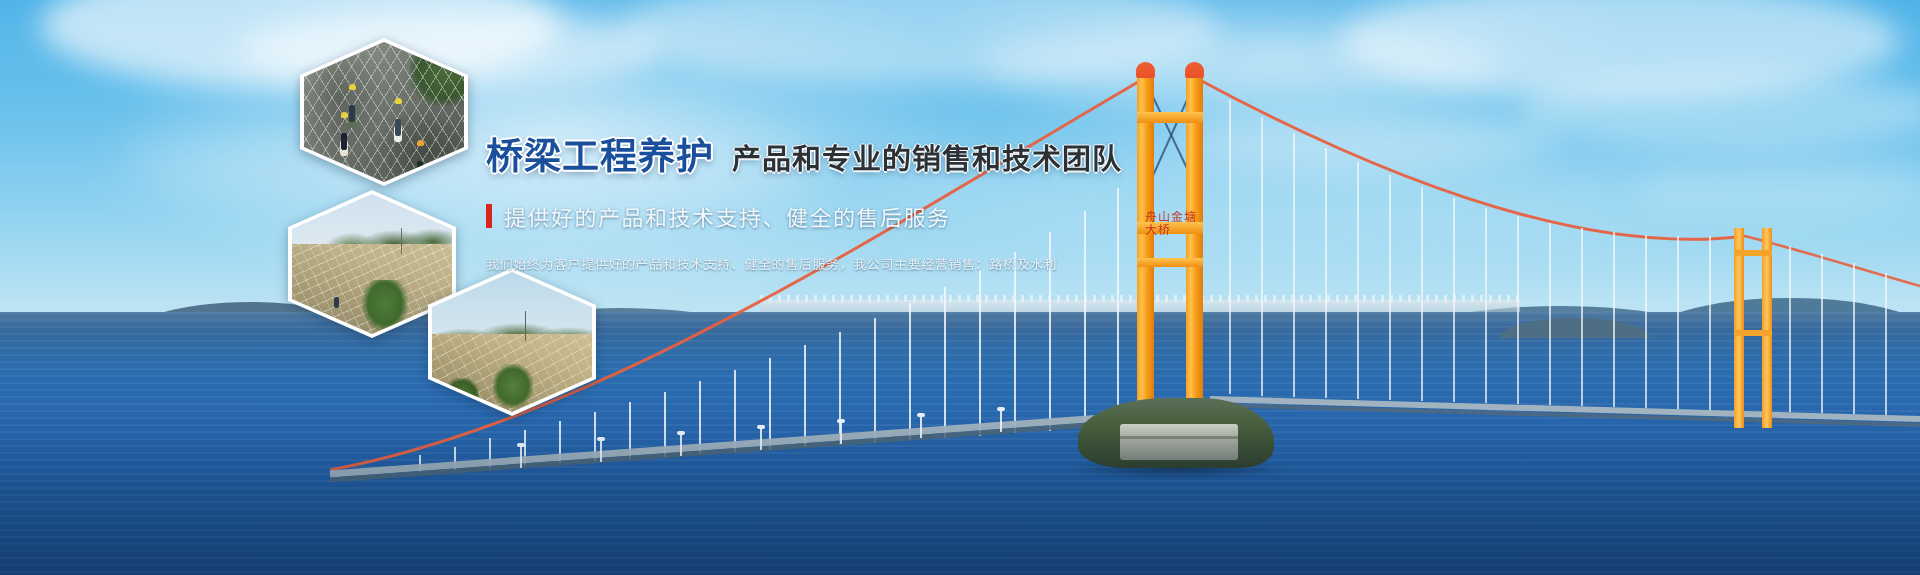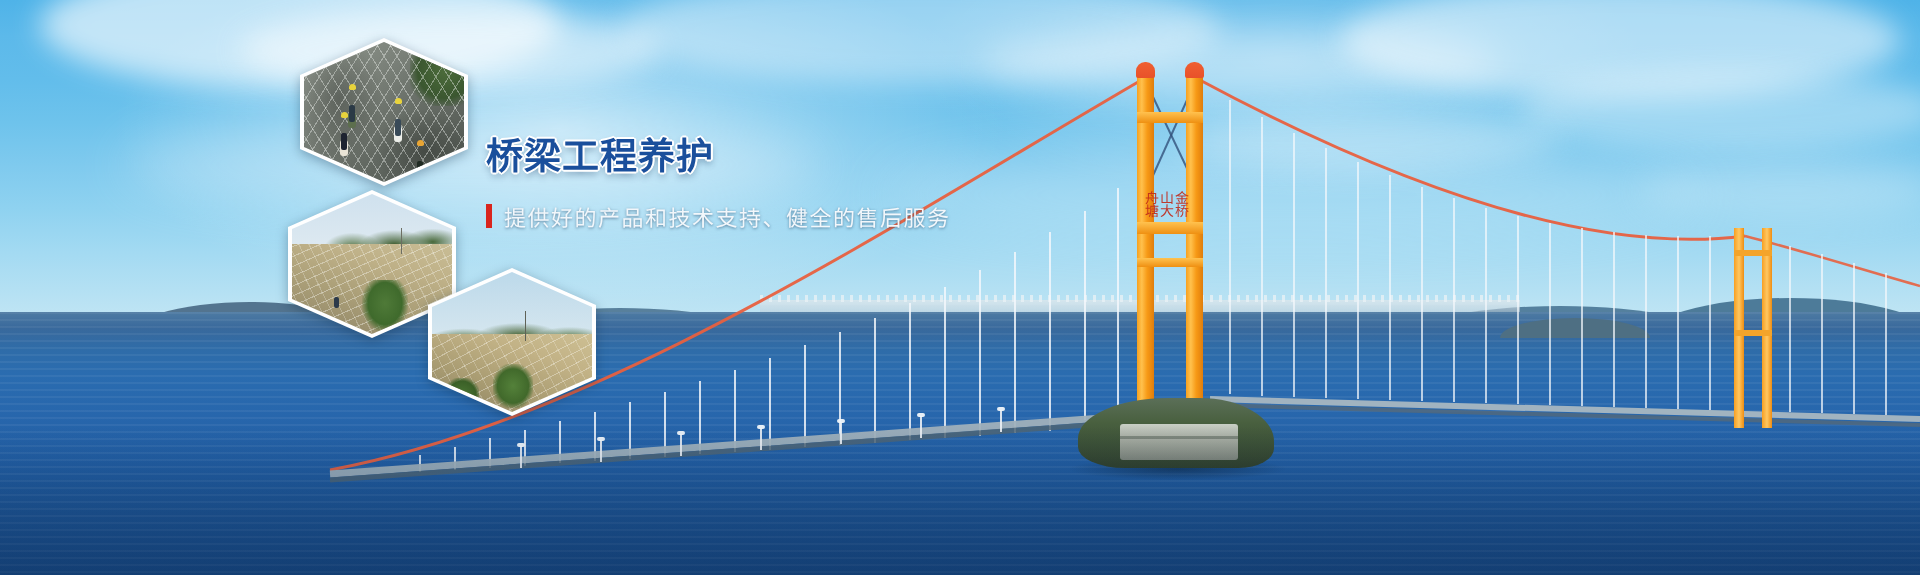--- a/index.html
+++ b/index.html
@@ -114,22 +114,22 @@
   .tower-cap   { position:absolute; width:19px; height:16px; border-radius:9px 9px 2px 2px;
                  background:linear-gradient(to bottom,#ef5f32,#e8512a); }
   .cap-L { left:1136px; top:62px; }
   .cap-R { left:1185px; top:62px; }
   .tower-xbar { position:absolute; background:linear-gradient(to bottom,#ffc24f,#ef9012); }
   .xb1 { left:1137px; top:112px; width:66px; height:11px; }
   .xb2 { left:1137px; top:222px; width:66px; height:12px; }
   .xb3 { left:1137px; top:258px; width:66px; height:9px;  }
 
   .tower-sign {
-    position:absolute; left:1145px; top:192px; width:52px; height:13px;
-    color:#c02a1c; font-size:14px; letter-spacing:1px; line-height:13px;
+    position:absolute; left:1145px; top:211px; width:52px; height:13px;
+    color:#c02a1c; font-size:12px; letter-spacing:1px; line-height:13px;
     font-family:"DejaVu Sans",sans-serif; opacity:.9;
   }
 
   
   .tower2-L { left:1734px; top:228px; width:10px; height:200px;
               background:linear-gradient(to right,#f79f22,#ffc761,#ef8d12); }
   .tower2-R { left:1762px; top:228px; width:10px; height:200px;
               background:linear-gradient(to right,#f79f22,#ffc761,#ef8d12); }
   .tower2-bar { position:absolute; left:1734px; width:38px; height:6px;
                 background:#f4a42a; }
@@ -534,26 +534,28 @@
         </div>
       </div>
     </div>
 
   </div>
 
   <div class="copy">
 
     <div class="headline">
       <span class="headline-main">桥梁工程养护</span>
+      <span class="headline-sub">产品和专业的销售和技术团队</span>
     </div>
 
     <div class="subline">
       <span class="subline-bar"></span>
       <span class="subline-text">提供好的产品和技术支持、健全的售后服务</span>
     </div>
 
     <div class="body">
+      <p>我们始终为客户提供好的产品和技术支持、健全的售后服务，我公司主要经营销售：路桥及水利</p>
     </div>
 
   </div>
 
   <div class="vignette"></div>
 </div>
 
 </body></html>

